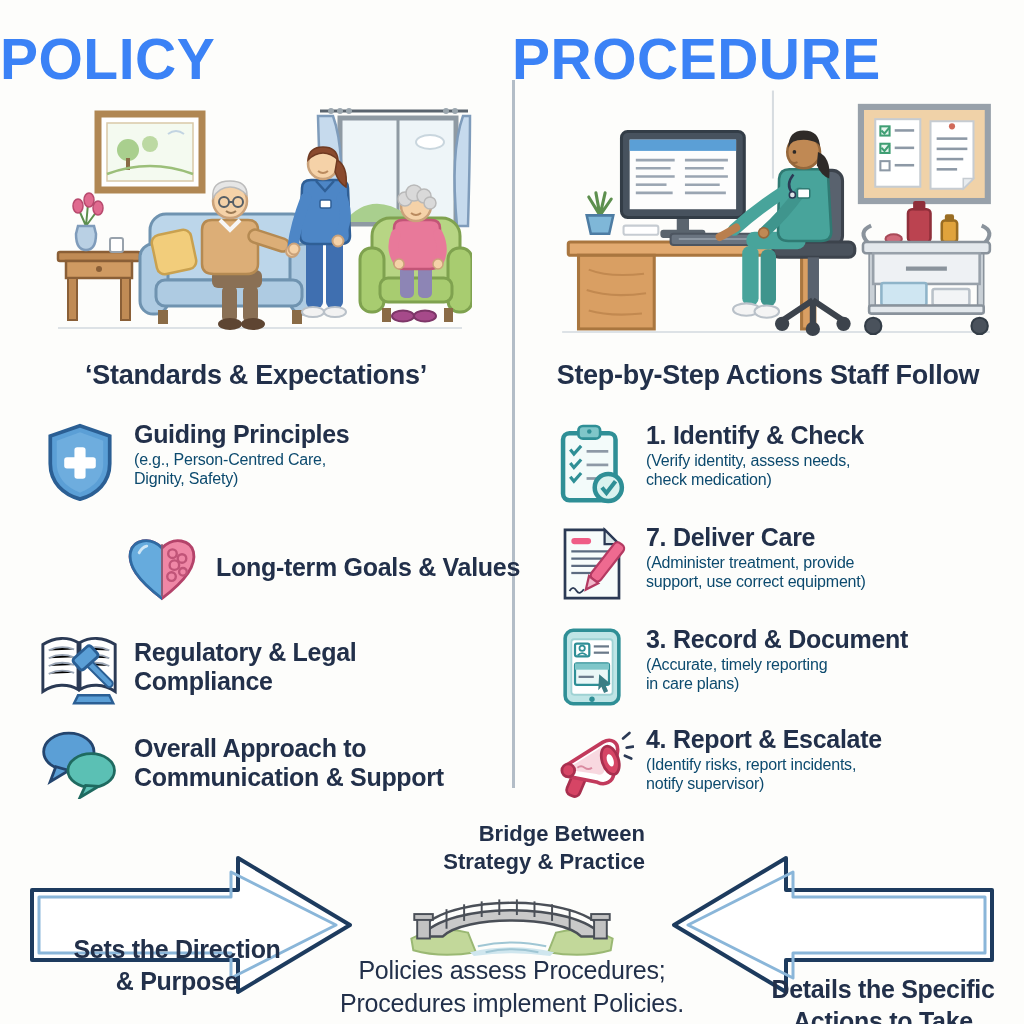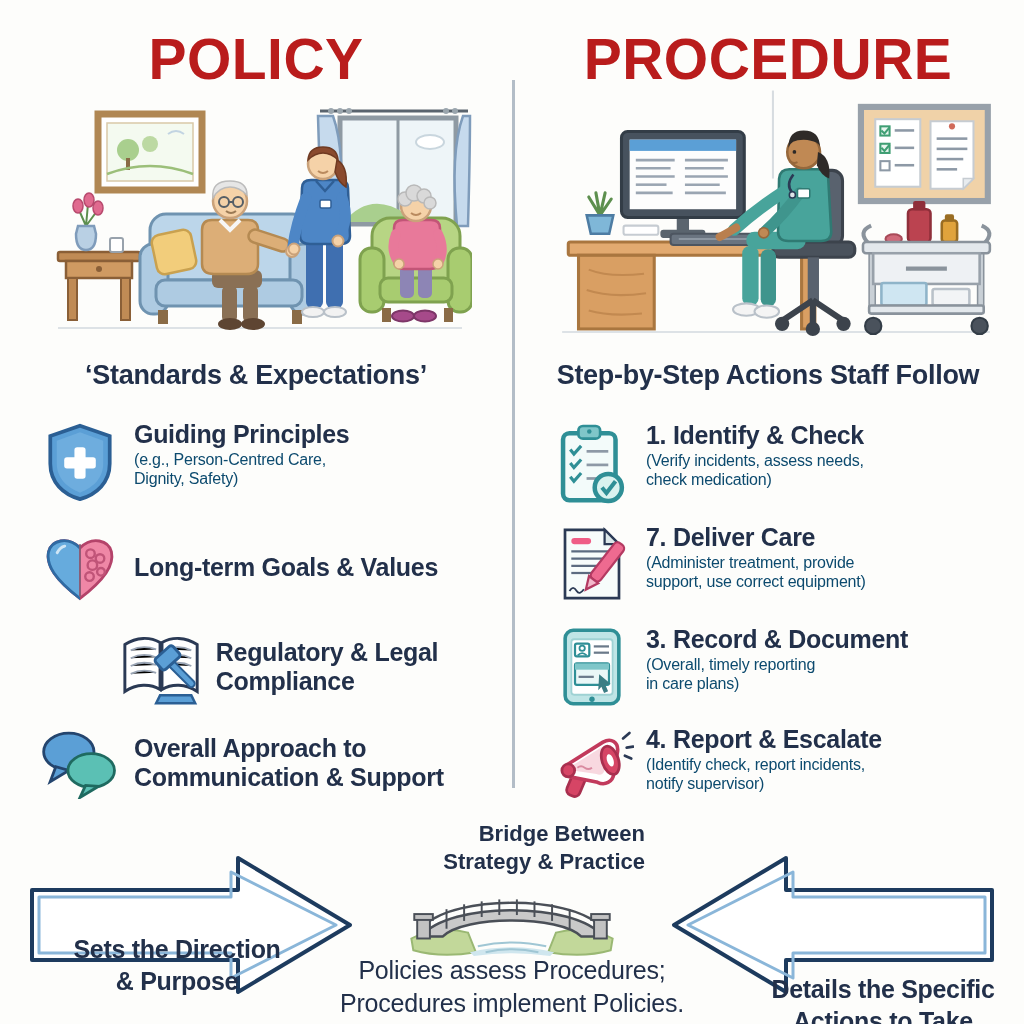--- a/index.html
+++ b/index.html
@@ -1,22 +1,22 @@
 <!DOCTYPE html>
 <html><head>
 <meta charset="utf-8">
 <style>
   html,body{margin:0;padding:0;background:#e9e9e9;}
   #canvas{
     position:relative;width:1024px;height:1024px;background:#fdfdfb;
     font-family:"Liberation Sans",sans-serif;color:#22304a;overflow:hidden;
   }
   .col-title{
-    position:absolute;top:26px;width:512px;text-align:center;
-    font-size:57px;font-weight:bold;color:#b91c1c;letter-spacing:.5px;
+    position:absolute;top:26px;width:512px;
+    font-size:57px;font-weight:bold;color:#3b82f6;letter-spacing:.5px;
   }
   .divider{position:absolute;left:512px;top:80px;width:3px;height:708px;background:#b3bdc7;}
   .scene{position:absolute;}
   .subtitle{
     position:absolute;width:512px;text-align:center;font-size:27px;font-weight:bold;
     letter-spacing:-0.3px;white-space:pre-line;
   }
   .item{position:absolute;display:flex;gap:8px;width:486px;}
   .item.center{align-items:center;}
   .icon-box{width:92px;flex:0 0 92px;display:flex;justify-content:center;align-items:flex-start;}
@@ -279,21 +279,21 @@
         <rect x="25" y="39" width="34" height="12" rx="3" fill="#ffffff"></rect>
       </svg>
     </div>
     <div class="item-text">
       <div class="item-title ml">Guiding Principles</div>
       <div class="item-desc ml">(e.g., Person-Centred Care,
 Dignity, Safety)</div>
     </div>
   </div>
 
-  <div class="item center" style="left:34px;top:531px;">
+  <div class="item center" style="left:34px;top:531px;justify-content:flex-end;">
     <div class="icon-box">
       <svg width="80" height="74" viewBox="0 0 84 76">
         <defs>
             <clipPath id="hb-left">
               <rect x="0" y="0" width="42" height="76"></rect>
             </clipPath>
           </defs>
         <path d="M42 70 C16 50 6 35 9 21 C12 9 29 4 42 17 C55 4 72 9 75 21 C78 35 68 50 42 70 Z" fill="#ef87a6" stroke="#b4436a" stroke-width="3"></path>
         <g fill="none" stroke="#c05478" stroke-width="2.5">
           <circle cx="53" cy="23" r="4.5"></circle>
@@ -305,21 +305,21 @@
         <path d="M42 70 C16 50 6 35 9 21 C12 9 29 4 42 17 C55 4 72 9 75 21 C78 35 68 50 42 70 Z" fill="#66abdd" stroke="#2f6ba3" stroke-width="3" clip-path="url(#hb-left)"></path>
         <path d="M18 22 q3 -6 8 -7" stroke="#cfe6f5" stroke-width="3" fill="none" stroke-linecap="round"></path>
         <line x1="42" y1="13" x2="42" y2="68" stroke="#8a5b73" stroke-width="2"></line>
       </svg>
     </div>
     <div class="item-text">
       <div class="item-title ml">Long-term Goals &amp; Values</div>
     </div>
   </div>
 
-  <div class="item center" style="left:34px;top:628px;justify-content:center;">
+  <div class="item center" style="left:34px;top:628px;">
     <div class="icon-box">
       <svg width="86" height="78" viewBox="0 0 88 78">
         <path d="M6 16 C18 8 32 8 42 14 L42 62 C32 56 18 56 6 64 Z" fill="#ffffff" stroke="#2b3a55" stroke-width="3"></path>
         <path d="M80 16 C68 8 54 8 44 14 L44 62 C54 56 68 56 80 64 Z" fill="#ffffff" stroke="#2b3a55" stroke-width="3"></path>
         <g stroke="#9aa5b5" stroke-width="1.8">
           <path d="M12 22 C20 18 30 18 38 21 M12 30 C20 26 30 26 38 29 M12 38 C20 34 30 34 38 37 M12 46 C20 42 30 42 38 45"></path>
           <path d="M74 22 C66 18 56 18 48 21 M74 30 C66 26 56 26 48 29 M74 38 C66 34 56 34 48 37"></path>
         </g>
         <line x1="54" y1="36" x2="74" y2="56" stroke="#2b5f94" stroke-width="9" stroke-linecap="round"></line>
         <line x1="54" y1="36" x2="74" y2="56" stroke="#5b9fd6" stroke-width="5" stroke-linecap="round"></line>
@@ -365,21 +365,21 @@
           <line x1="36" y1="32" x2="60" y2="32"></line>
             <line x1="36" y1="47" x2="60" y2="47"></line>
             <line x1="36" y1="62" x2="52" y2="62"></line>
         </g>
         <circle cx="60" cy="72" r="15" fill="#d9f2ef" stroke="#2f8f96" stroke-width="5"></circle>
         <path d="M53 72 l5 6 l10 -13" stroke="#2f8f96" stroke-width="4.5" fill="none"></path>
       </svg>
     </div>
     <div class="item-text">
       <div class="item-title ml">1. Identify &amp; Check</div>
-      <div class="item-desc ml">(Verify incidents, assess needs,
+      <div class="item-desc ml">(Verify identity, assess needs,
 check medication)</div>
     </div>
   </div>
 
   <div class="item" style="left:546px;top:523px;">
     <div class="icon-box">
       <svg width="72" height="82" viewBox="0 0 80 88">
         <path d="M10 6 H54 L70 22 V82 H10 Z" fill="#f7fcfb" stroke="#2b3a55" stroke-width="3"></path>
         <path d="M54 6 L54 22 H70 Z" fill="#dce8ea" stroke="#2b3a55" stroke-width="2.5"></path>
         <rect x="17" y="15" width="22" height="7" rx="3.5" fill="#ef5d86"></rect>
@@ -415,21 +415,21 @@
         <line x1="40" y1="30" x2="57" y2="30" stroke="#6b7a8a" stroke-width="2.5"></line>
         <rect x="19" y="42" width="38" height="24" rx="2" fill="#eaf7f7" stroke="#2f8f96" stroke-width="2.5"></rect>
         <rect x="19" y="42" width="38" height="7" fill="#7fc6c9"></rect>
         <line x1="23" y1="57" x2="40" y2="57" stroke="#6b7a8a" stroke-width="2.5"></line>
         <path d="M46 54 l13 11 l-6 1 l3 7 l-4.5 2 l-3 -7 l-3.5 4 Z" fill="#3b7d84"></path>
         <circle cx="38" cy="82" r="3" fill="#2f8f96"></circle>
       </svg>
     </div>
     <div class="item-text">
       <div class="item-title ml">3. Record &amp; Document</div>
-      <div class="item-desc ml">(Overall, timely reporting
+      <div class="item-desc ml">(Accurate, timely reporting
 in care plans)</div>
     </div>
   </div>
 
   <div class="item" style="left:546px;top:725px;">
     <div class="icon-box">
       <svg width="84" height="78" viewBox="0 0 92 84">
         <g transform="rotate(23 30 62)">
           <rect x="22" y="50" width="15" height="28" rx="6" fill="#d64565" stroke="#a82f4e" stroke-width="3"></rect>
         </g>
@@ -443,21 +443,21 @@
         <circle cx="20" cy="49" r="7" fill="#d64565" stroke="#a82f4e" stroke-width="3"></circle>
         <g stroke="#2b3a55" stroke-width="3" stroke-linecap="round">
           <line x1="80" y1="14" x2="87" y2="8"></line>
           <line x1="84" y1="24" x2="91" y2="23"></line>
           <line x1="82" y1="33" x2="89" y2="36"></line>
         </g>
       </svg>
     </div>
     <div class="item-text">
       <div class="item-title ml">4. Report &amp; Escalate</div>
-      <div class="item-desc ml">(Identify check, report incidents,
+      <div class="item-desc ml">(Identify risks, report incidents,
 notify supervisor)</div>
     </div>
   </div>
 
   <svg class="arrow-svg" style="left:26px;top:852px;" width="330" height="146" viewBox="0 0 330 146">
     <polygon points="6,38 212,38 212,6 324,73 212,140 212,108 6,108" fill="#ffffff" stroke="#1d3b5e" stroke-width="4" stroke-linejoin="round"></polygon>
     <polygon points="13,45 205,45 205,20 310,73 205,126 205,101 13,101" fill="none" stroke="#8ab6d9" stroke-width="3" stroke-linejoin="round"></polygon>
   </svg>
   <div class="arrow-label" style="left:62px;top:890px;width:230px;">Sets the Direction
 &amp; Purpose</div>

